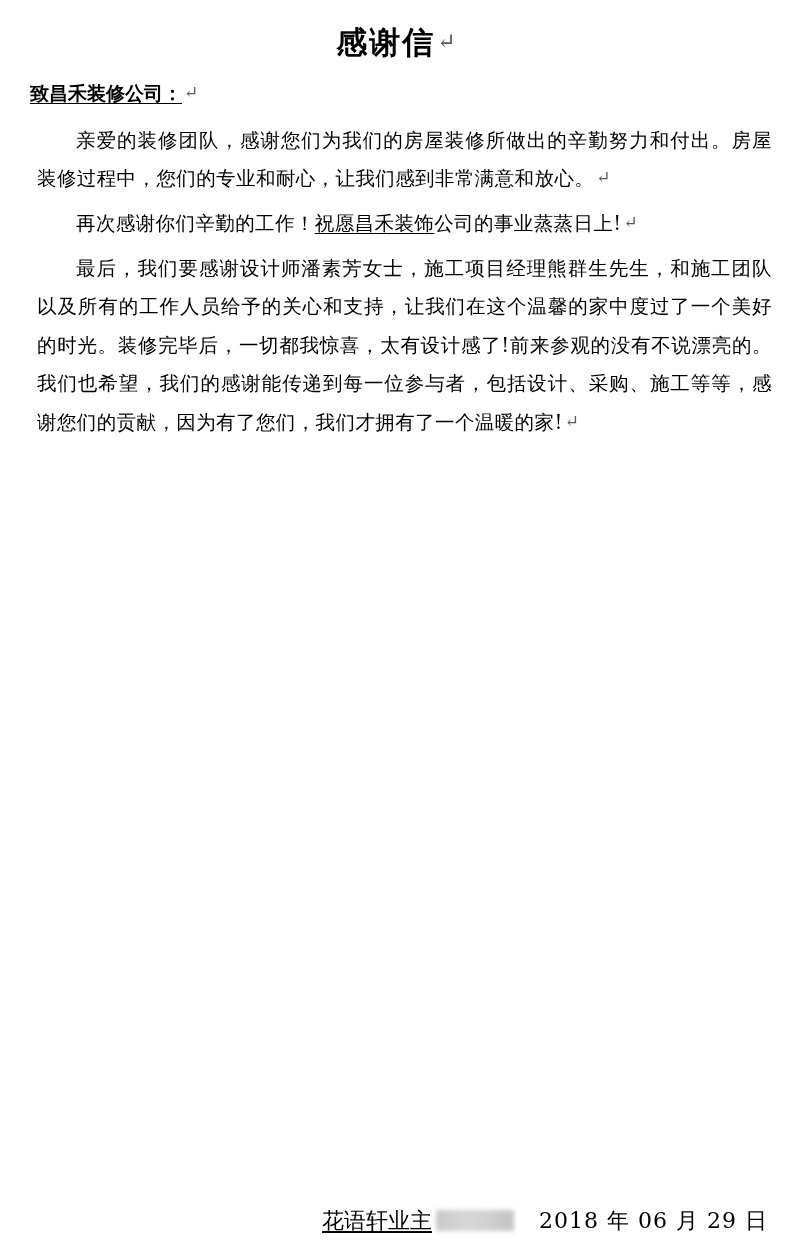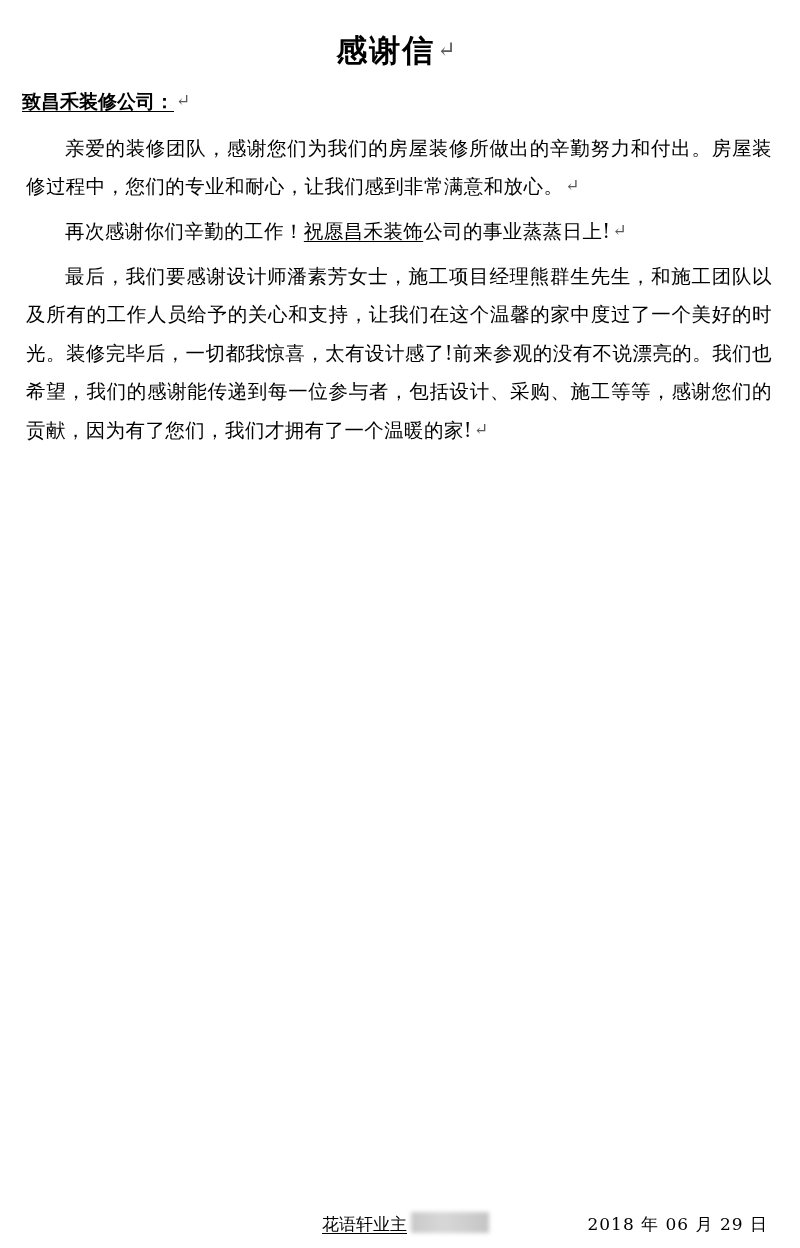--- a/index.html
+++ b/index.html
@@ -12,21 +12,21 @@
     height: 1248px;
     overflow: hidden;
     font-family: "DejaVu Serif", "Liberation Serif", serif;
     color: #000000;
   }
   .page {
     position: relative;
     width: 800px;
     height: 1248px;
     box-sizing: border-box;
-    padding: 18px 28px 0 22px;
+    padding: 10px 28px 0 22px;
   }
   .doc-title {
     text-align: center;
     font-size: 31px;
     font-weight: bold;
     letter-spacing: 2px;
     margin: 14px 0 18px 0;
     line-height: 1.2;
   }
   .pilcrow {
@@ -36,49 +36,49 @@
     vertical-align: 2px;
     padding-left: 2px;
   }
   .title-pilcrow {
     font-size: 22px;
     vertical-align: 4px;
   }
   .salutation {
     font-size: 19px;
     font-weight: bold;
-    margin: 0 0 14px 0;
+    margin: 0 0 14px 8px;
     line-height: 1.5;
   }
   .salutation .u {
     text-decoration: underline;
     text-underline-offset: 3px;
   }
   p.para {
     font-size: 19.5px;
     line-height: 1.98;
-    margin: 0 0 6px 4px;
+    margin: 0 0 6px 15px;
     text-indent: 2em;
     text-align: justify;
     text-justify: inter-ideograph;
     letter-spacing: 0.4px;
   }
   .underline {
     text-decoration: underline;
     text-underline-offset: 3px;
   }
   .sign-row {
     position: absolute;
     left: 22px;
     right: 28px;
     bottom: 12px;
     display: flex;
     align-items: flex-end;
     justify-content: space-between;
-    font-size: 17px;
+    font-size: 22px;
   }
   .signer {
     margin-left: 300px;
     position: relative;
     white-space: nowrap;
   }
   .signer .name {
     text-decoration: underline;
     text-underline-offset: 3px;
   }

